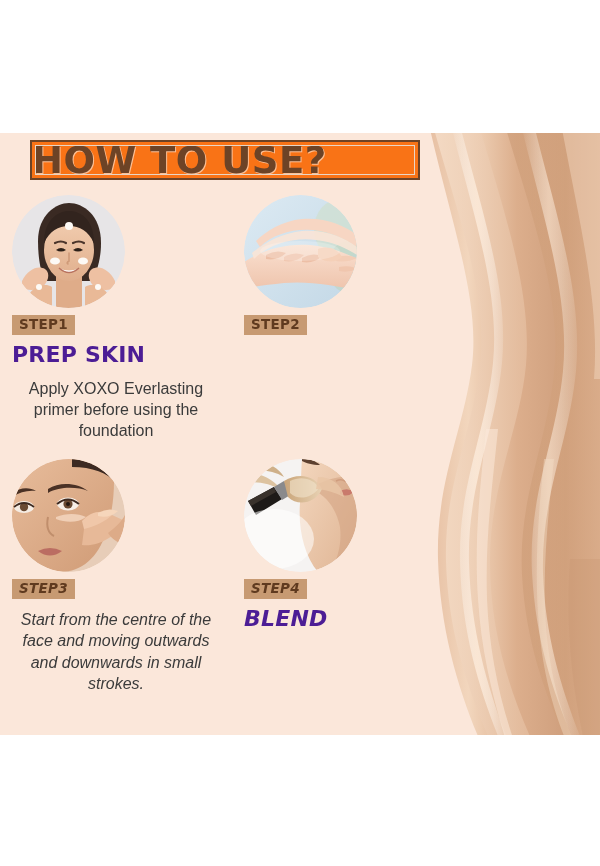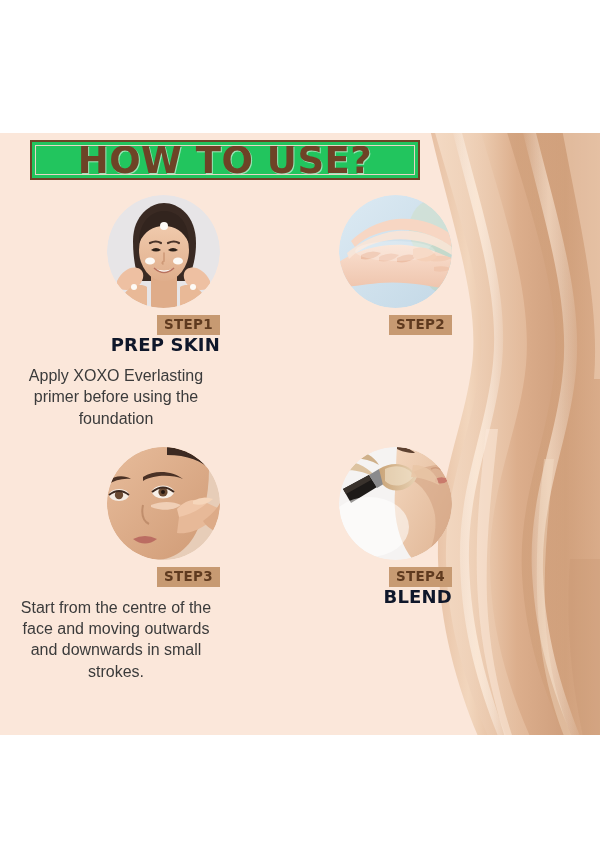--- a/index.html
+++ b/index.html
@@ -34,22 +34,22 @@
     overflow:hidden;
   }
   #swatch svg{ display:block; width:100%; height:100%; }
 
   
   #title-box{
     position:absolute;
     left:30px; top:7px;
     width:390px; height:40px;
     border:2px solid #6d4326;
-    background:#22c55e;
-    display:flex; align-items:center; justify-content:center;
+    background:#f97316;
+    display:flex; align-items:center; justify-content:flex-start;
   }
   #title-box::after{
     content:"";
     position:absolute; left:3px; top:3px; right:3px; bottom:3px;
     border:1px solid #e8d6c7;
     pointer-events:none;
   }
   #title-text{
     font-size:37px;
     font-weight:bold;
@@ -65,21 +65,21 @@
   #grid{
     position:absolute;
     left:0; top:62px;
     width:465px;
   }
   .row{ display:flex; }
   .card{
     width:232px;
     display:flex;
     flex-direction:column;
-    align-items:flex-end;
+    align-items:flex-start;
     padding:0 12px;
   }
 
   .photo{
     width:113px; height:113px;
     border-radius:50%;
     overflow:hidden;
     position:relative;
   }
   .photo svg{ display:block; width:113px; height:113px; }
@@ -90,40 +90,40 @@
     color:#5f3a1f;
     font-family:"DejaVu Sans", sans-serif;
     font-size:13.5px;
     font-weight:bold;
     letter-spacing:0.3px;
     padding:1px 7px 2px 7px;
     line-height:1.25;
   }
 
   .heading{
-    margin-top:0;
+    margin-top:8px;
     font-family:"DejaVu Sans", sans-serif;
-    font-size:18px;
+    font-size:22px;
     font-weight:bold;
-    color:#0f172a;
+    color:#4c1d95;
     letter-spacing:0.2px;
     line-height:1.12;
     text-align:center;
   }
 
   .body{
     margin-top:10px;
     font-size:16px;
     color:#3b3b3b;
     line-height:1.33;
     text-align:center;
     max-width:208px;
   }
 
-  .row2 .card{ padding-top:18px; }
+  .row2 .card{ padding-top:18px;font-style:italic; }
 </style>
 </head>
 <body>
 
 <div id="page">
 
   <div id="panel">
 
     <div id="swatch">
       <svg viewBox="0 0 210 612" preserveAspectRatio="none" aria-hidden="true">

